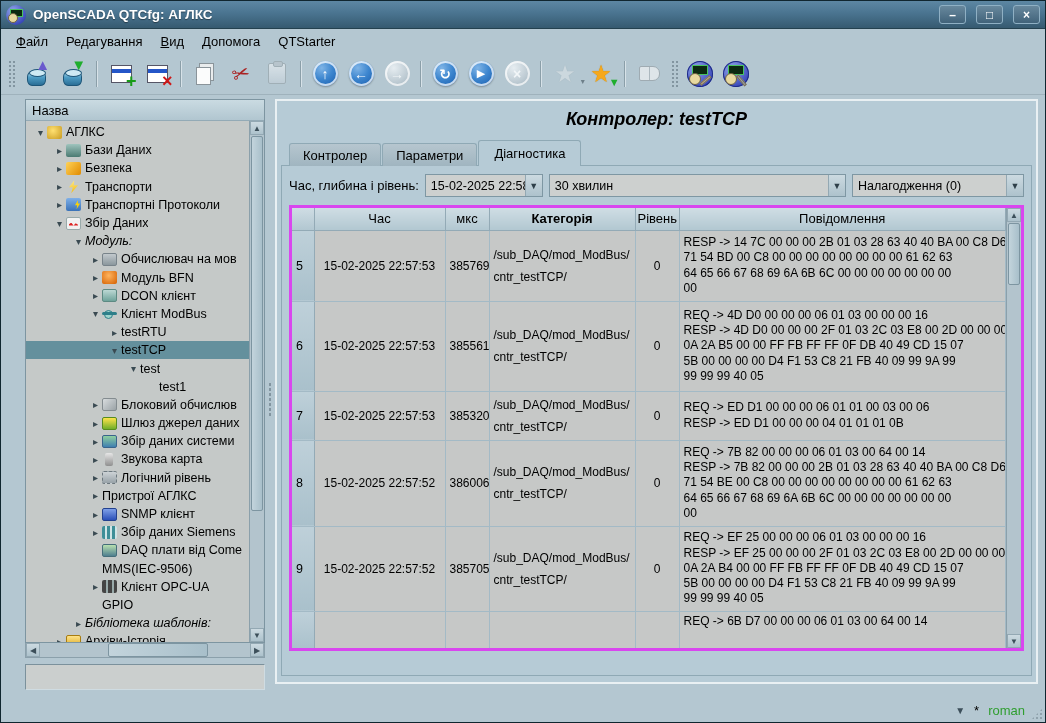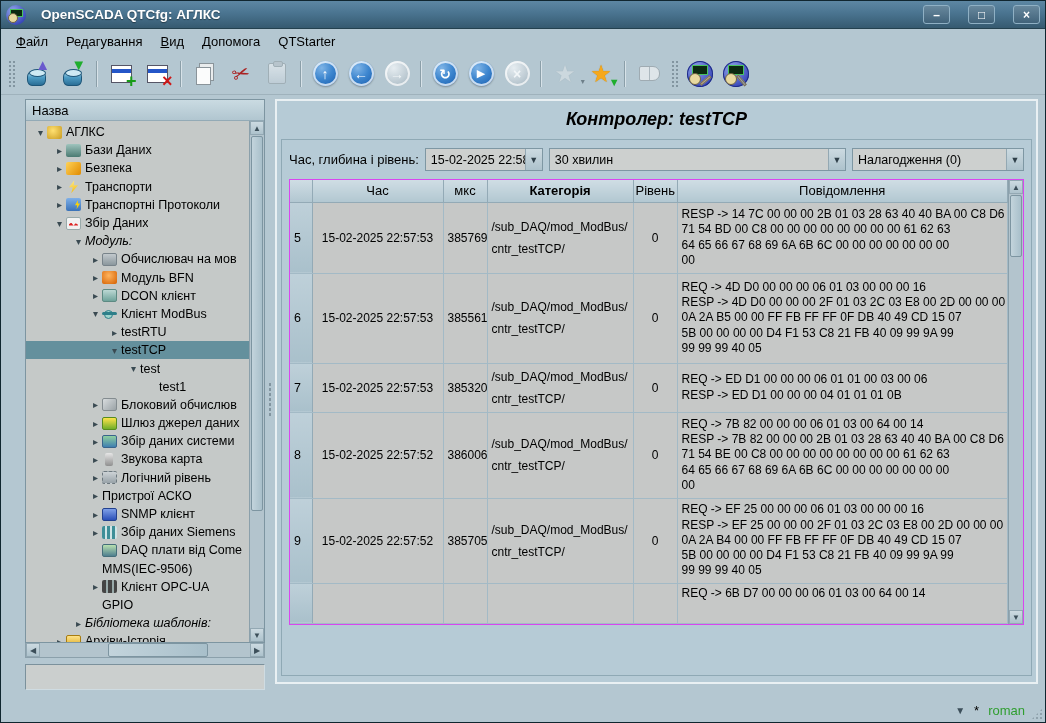--- a/index.html
+++ b/index.html
@@ -2,21 +2,21 @@
 <html><head>
 <meta charset="utf-8">
 <style>
   * { margin:0; padding:0; box-sizing:border-box; }
   body { font-family:"Liberation Sans","DejaVu Sans",sans-serif; background:#6b8699; }
   .window { width:1046px; height:723px; border:1px solid #10262f; background:#b4c7d1;
             display:flex; flex-direction:column; position:relative; overflow:hidden; }
 
   
   .titlebar { height:28px; background:linear-gradient(#5d87a3,#4a7490 45%,#365a70);
-              display:flex; align-items:center; padding:0 5px; gap:15px; border-bottom:1px solid #24414f;}
+              display:flex; align-items:center; padding:0 5px; gap:7px; border-bottom:1px solid #24414f;}
   .app-ic { width:20px; height:20px; border-radius:50%;
             background:radial-gradient(circle at 35% 30%, #93a7ea, #3847b8 75%); position:relative; flex:0 0 auto;}
   .app-ic::before { content:''; position:absolute; top:4px; left:4px; width:11px; height:6px;
                     background:#0c2a12; border:1px solid #49c360;}
   .app-ic::after { content:''; position:absolute; bottom:2px; left:2px; width:8px; height:8px;
                    background:#e8d9a0; border-radius:50%; border:1px solid #6e6340;}
   .title-text { color:#fff; font-weight:bold; font-size:13.5px; flex:1;
                 text-shadow:0 1px 1px rgba(0,0,0,.4);}
   .winbtn { width:27px; height:19px; border-radius:3px; border:1px solid #8fb0c4;
             background:linear-gradient(#68889d,#41637a); color:#fff; font-size:12px; font-weight:bold;
@@ -157,21 +157,21 @@
   .combo { height:23px; background:#cdd0cf; border:1px solid #7e97a3; display:flex; align-items:center;}
   .combo .ctext { flex:1; font-size:12.5px; padding:0 5px; white-space:nowrap; overflow:hidden;}
   .combo .cbtn { width:17px; align-self:stretch; display:flex; align-items:center; justify-content:center;
                  font-size:9px; color:#2e3f49; background:linear-gradient(#ccdae1,#adc2cc); border-left:1px solid #93a8b3;}
   .combo.dt { width:118px;}
   .combo.depth { flex:1;}
   .combo.lvl { width:172px;}
 
   .msgs-label { font-size:13px; margin-bottom:4px;}
 
-  .tblwrap { display:flex; border:1px solid #d946ef; background:#c6c8c7; height:446px; overflow:hidden;}
+  .tblwrap { display:flex; border:3px solid #d946ef; background:#c6c8c7; height:446px; overflow:hidden;}
   table { border-collapse:collapse; table-layout:fixed; flex:1; align-self:flex-start; width:calc(100% - 15px);}
   th { background:linear-gradient(#cfdde4,#b2c7d1); border-right:1px solid #93aab6; border-bottom:1px solid #93aab6;
        font-weight:normal; font-size:13px; padding:3px 2px; height:22px;}
   th.b { font-weight:bold;}
   td { border-right:1px solid #a3bac6; border-bottom:1px solid #a3bac6; font-size:12px; padding:2px 4px;
        vertical-align:middle; overflow:hidden;}
   td.num { background:linear-gradient(#bed0d9,#a9c0cb); font-size:12.5px; padding-left:4px; border-right:1px solid #93aab6;}
   td.time, td.usec, td.lvl { text-align:center;}
   td.cat { white-space:pre; line-height:22px;margin-left:12px;}
   td.msg { white-space:pre; line-height:15.2px; vertical-align:middle;}
@@ -383,21 +383,21 @@
                 <span class="ic i-mic"></span>
                 <span class="tl">Звукова карта</span>
               </div>
             <div class="ti l3">
                 <span class="ar">▸</span>
                 <span class="ic i-logic"></span>
                 <span class="tl">Логічний рівень</span>
               </div>
             <div class="ti l3">
                 <span class="ar">▸</span>
-                <span class="tl">Пристрої АСКО</span>
+                <span class="tl">Пристрої АГЛКС</span>
               </div>
             <div class="ti l3">
                 <span class="ar">▸</span>
                 <span class="ic i-snmp"></span>
                 <span class="tl">SNMP клієнт</span>
               </div>
             <div class="ti l3">
                 <span class="ar">▸</span>
                 <span class="ic i-siem"></span>
                 <span class="tl">Збір даних Siemens</span>
@@ -447,20 +447,25 @@
       </div>
       <div class="bottom-input"></div>
     </div>
 
     <div class="splitter">
         <div class="dots"></div>
       </div>
 
     <div class="rightcol">
       <div class="panel-title">Контролер: testTCP</div>
+      <div class="tabs">
+        <div class="tab">Контролер</div>
+        <div class="tab">Параметри</div>
+        <div class="tab active">Діагностика</div>
+      </div>
       <div class="tabpanel">
         <div class="controls-row">
           <span class="ctl-label">Час, глибина і рівень:</span>
           <div class="combo dt">
             <span class="ctext">15-02-2025 22:58:30</span>
             <span class="cbtn">▼</span>
           </div>
           <div class="combo depth">
             <span class="ctext">30 хвилин</span>
             <span class="cbtn">▼</span>

